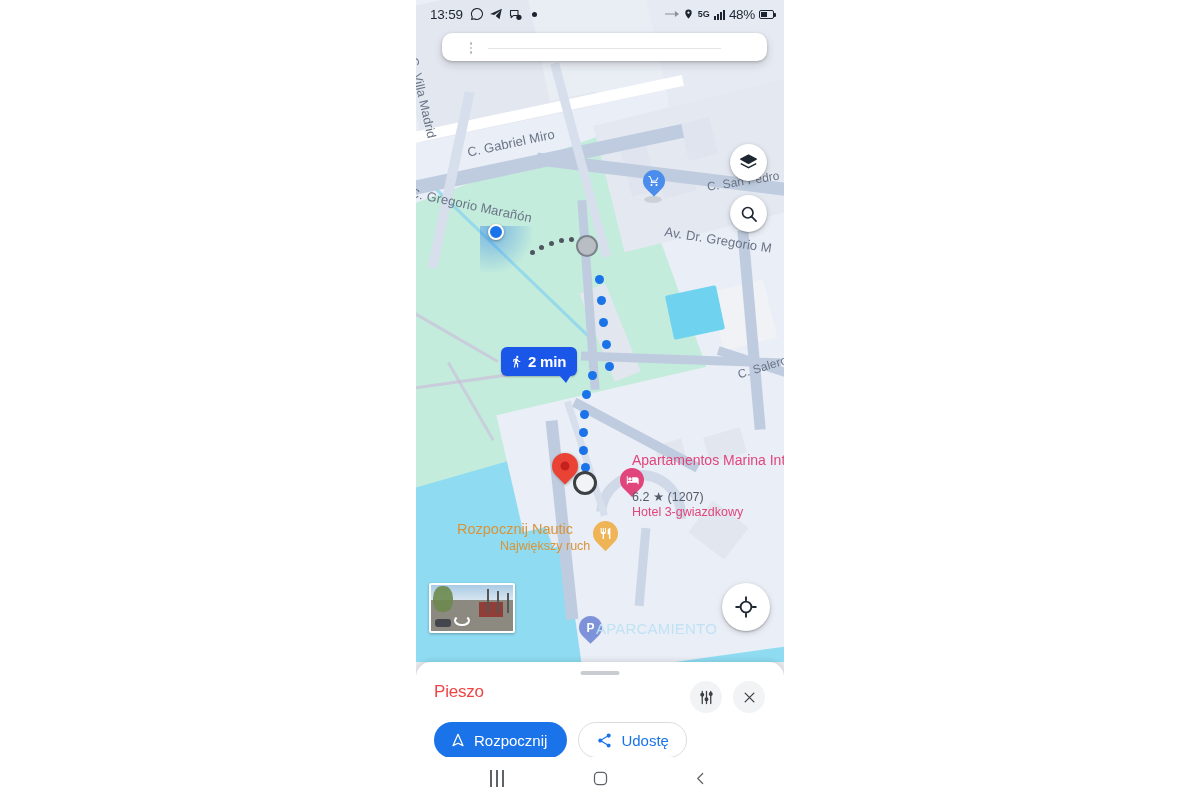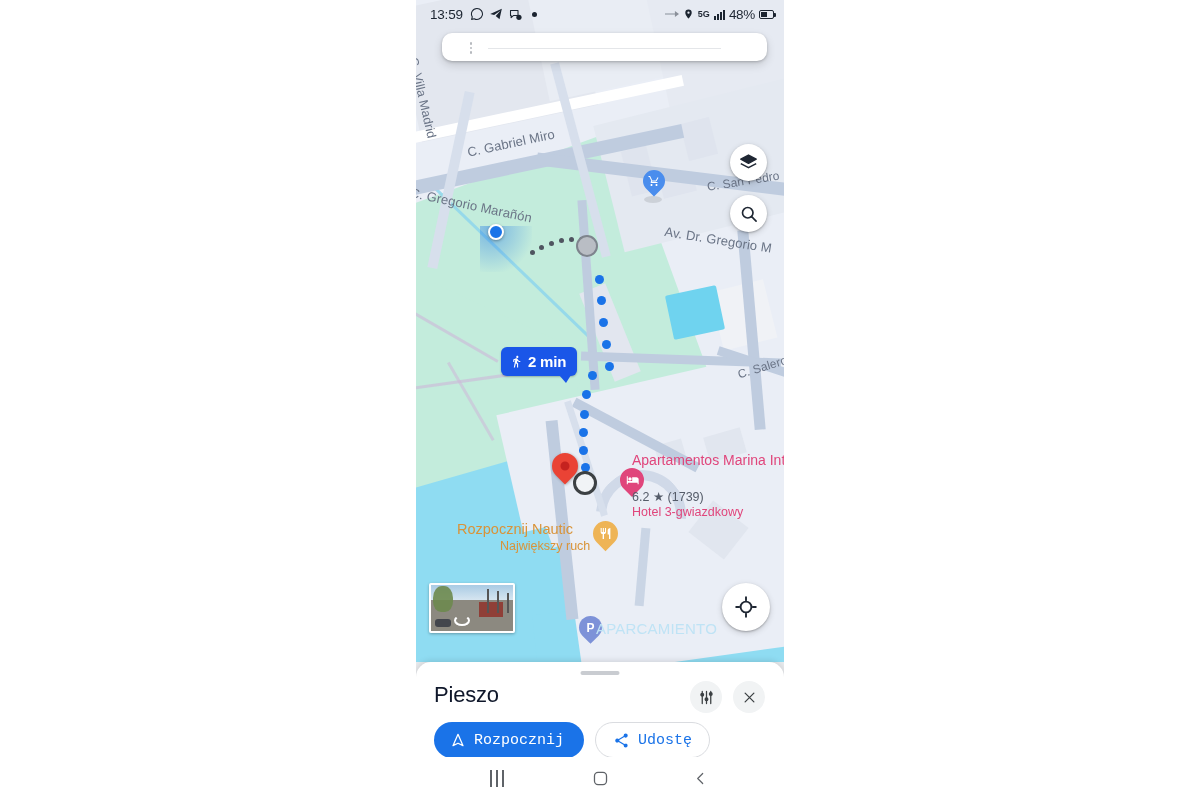--- a/index.html
+++ b/index.html
@@ -154,32 +154,32 @@
     border:2px solid #fff; border-radius:50%; border-top-color:transparent;
   }
 
   
   #sheet {
     position:absolute; left:0; top:662px; width:368px; height:95px;
     background:#fff; border-radius:15px 15px 0 0;
     box-shadow: 0 -1px 6px rgba(0,0,0,.13);
   }
   #grabber { position:absolute; left:50%; top:9px; transform:translateX(-50%); width:39px;height:4px;border-radius:2px;background:#c9ccd1; }
-  #sheet-title { position:absolute; left:18px; top:20px; font-size:22px; color:#0f172a; letter-spacing:-.2px; }
+  #sheet-title { position:absolute; left:18px; top:20px; font-size:17px; color:#ef4444; letter-spacing:-.2px; }
   .round-btn {
     position:absolute; top:19px; width:32px;height:32px;border-radius:50%;
     background:#f1f3f4; display:flex;align-items:center;justify-content:center;cursor:pointer;
   }
   #options-btn { right:62px; }
   #close-btn { right:19px; }
 
   #action-row { position:absolute; left:18px; top:60px; display:flex; gap:11px; align-items:center; }
   .chip {
     height:36px; border-radius:18px; display:flex; align-items:center; gap:8px;
-    padding:0 17px; font-size:15px; white-space:nowrap; cursor:pointer;font-family:Liberation Mono, monospace;
+    padding:0 17px; font-size:15px; white-space:nowrap; cursor:pointer;
   }
   .chip-primary { background:#1a73e8; color:#fff; padding:0 20px 0 16px; }
   .chip-outline { background:#fff; color:#1a73e8; border:1px solid #dadce0; }
 
   
   #navbar { position:absolute; left:0; top:757px; width:368px; height:43px; background:#fff; }
   .nav-btn { position:absolute; top:0; height:43px; width:60px; display:flex; align-items:center; justify-content:center; cursor:pointer; }
   #nav-recents { left:51px; }
   #nav-home { left:154px; }
   #nav-back { left:254px; }
@@ -277,21 +277,21 @@
         <span>
           <svg width="13" height="13" viewBox="0 0 24 24" fill="#fff">
               <path d="M7 13c1.66 0 3-1.34 3-3S8.66 7 7 7s-3 1.34-3 3 1.34 3 3 3zm12-6h-8v7H3V5H1v15h2v-3h18v3h2v-9c0-2.21-1.79-4-4-4z"></path>
             </svg>
         </span>
       </div>
       <div class="poi-label poi-pink" style="left:216px;top:452px;font-size:14px;">Apartamentos Marina Internacional</div>
       <div class="poi-label poi-grey" style="left:216px;top:489px;font-size:12.5px;">
         <span>6.2</span>
         <span>★</span>
-        <span>(1739)</span>
+        <span>(1207)</span>
       </div>
       <div class="poi-label poi-pink" style="left:216px;top:505px;font-size:12.5px;">Hotel 3-gwiazdkowy</div>
 
       <div class="pin" style="left:177px;top:521px;background:#eeb456;width:25px;height:25px;">
         <span>
           <svg width="13" height="13" viewBox="0 0 24 24" fill="#fff">
               <path d="M11 9H9V2H7v7H5V2H3v7c0 2.12 1.66 3.84 3.75 3.97V22h2.5v-9.03C11.34 12.84 13 11.12 13 9V2h-2v7zm5-3v8h2.5v8H21V2c-2.76 0-5 2.24-5 4z"></path>
             </svg>
         </span>
       </div>

